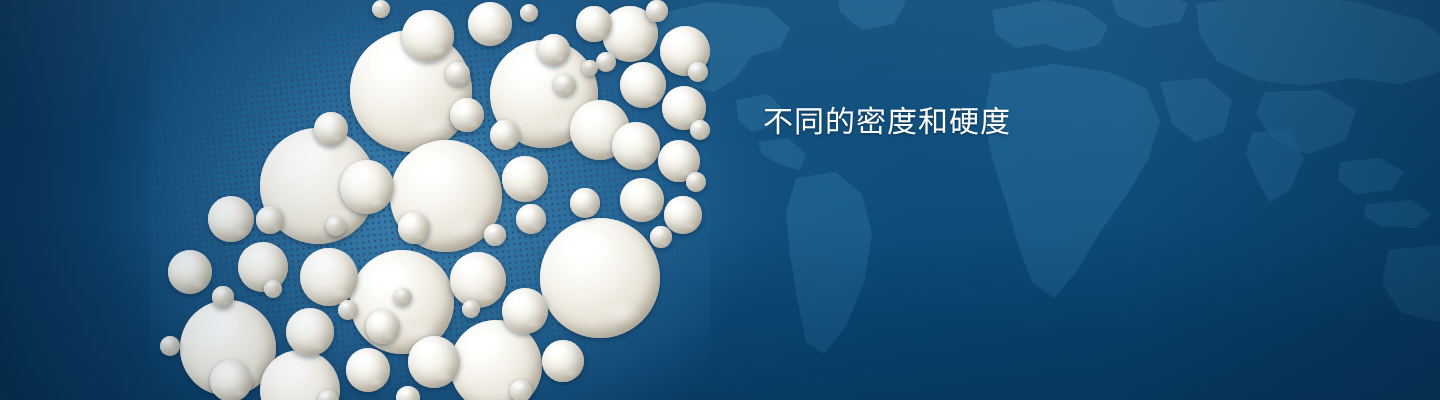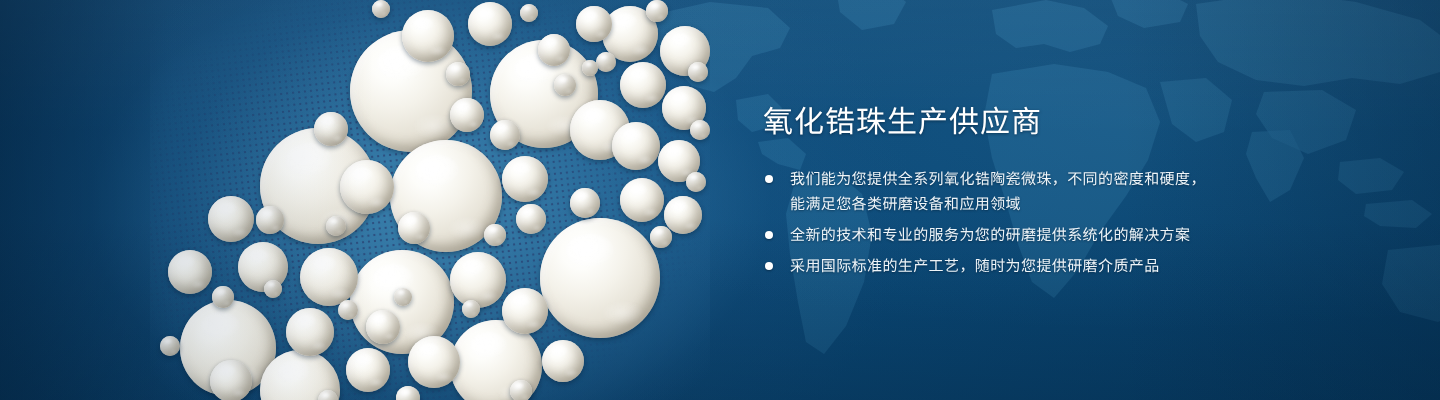--- a/index.html
+++ b/index.html
@@ -291,32 +291,17 @@
     <div class="bead" style="left:10px;top:336px;width:20px;height:20px;"></div>
     <div class="bead" style="left:360px;top:380px;width:22px;height:22px;"></div>
     <div class="bead" style="left:432px;top:60px;width:16px;height:16px;"></div>
     <div class="bead" style="left:370px;top:4px;width:18px;height:18px;"></div>
     <div class="bead" style="left:222px;top:0px;width:18px;height:18px;"></div>
   </div>
 
   <div class="bg-vignette"></div>
 
   <div class="content">
-    <h1 class="headline">氧化锆珠生产供应商</h1>
-
-    <ul class="bullets">
-      <li class="bullet">
-        <span class="dot"></span>
-        <span>我们能为您提供全系列氧化锆陶瓷微珠，不同的密度和硬度，</span>
-        <span class="bullet-line-2">能满足您各类研磨设备和应用领域</span>
-      </li>
-      <li class="bullet">
-        <span class="dot"></span>
-        <span>全新的技术和专业的服务为您的研磨提供系统化的解决方案</span>
-      </li>
-      <li class="bullet">
-        <span class="dot"></span>
-        <span>采用国际标准的生产工艺，随时为您提供研磨介质产品</span>
-      </li>
-    </ul>
+    <h1 class="headline">不同的密度和硬度</h1>
+
   </div>
 
 </div>
 
 </body></html>

